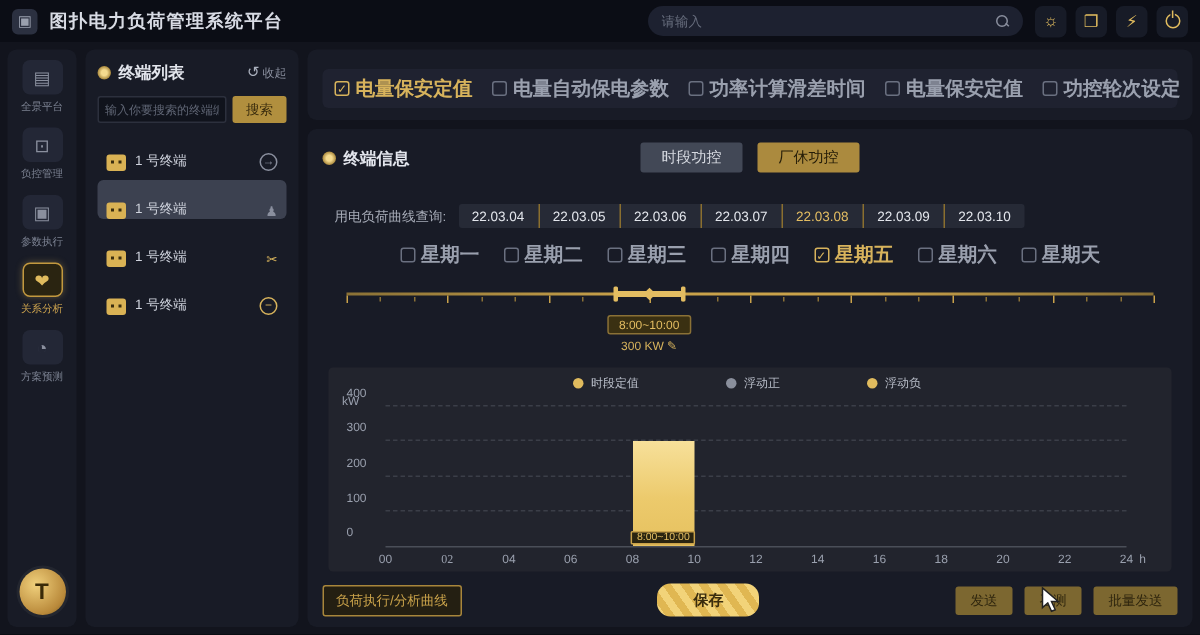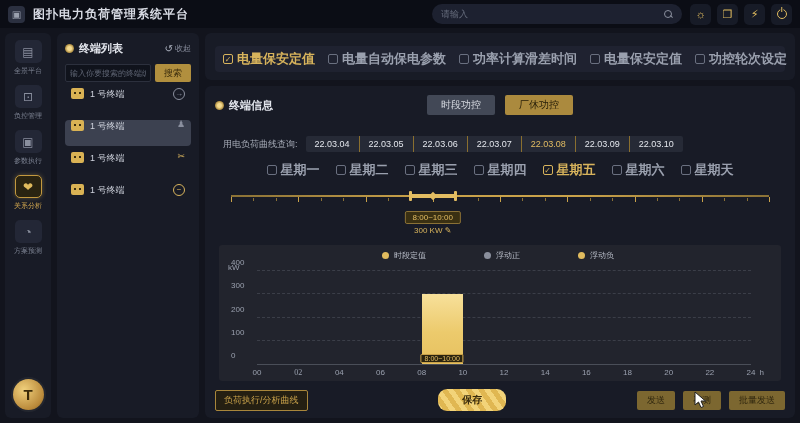--- a/index.html
+++ b/index.html
@@ -37,21 +37,21 @@
   .tpanel { width:142px; background:#181b26; border-radius:6px; padding:8px; display:flex; flex-direction:column; }
   .phead { display:flex; align-items:center; gap:5px; }
   .dot { width:9px; height:9px; border-radius:50%; background:radial-gradient(circle,#f4da8e 30%,#a8873c 70%,rgba(168,135,60,0)); flex:0 0 auto; }
   .ptitle { color:#e2e5ec; font-size:11px; font-weight:bold; }
   .collapse { margin-left:auto; display:flex; align-items:center; gap:2px; color:#8a8f9e; font-size:8px; cursor:pointer; }
   .collapse .undo { color:#aab0bd; font-size:10px; }
   .tsearch { display:flex; gap:4px; margin:8px 0 6px; }
   .tsearch input { flex:1; min-width:0; height:18px; background:#10131c; border:1px solid #2c303d; border-radius:2px; color:#cfd3dd; font-size:8px; padding:0 4px; font-family:inherit; outline:none; }
   .tsearch input::placeholder { color:#5f6574; }
   .tsearch button { width:36px; height:18px; background:#b18f3e; color:#3a2c0d; border:none; border-radius:2px; font-size:9px; font-family:inherit; cursor:pointer; }
-  .trow { height:26px; border-radius:4px; display:flex; align-items:flex-start; gap:6px; padding:0 6px; margin-bottom:6px; font-size:9px; color:#cfd3dd; cursor:pointer; }
+  .trow { height:26px; border-radius:4px; display:flex; align-items:flex-end; gap:6px; padding:0 6px; margin-bottom:6px; font-size:9px; color:#cfd3dd; cursor:pointer; }
   .trow.sel { background:#3c4150; }
   .term-ico { position:relative; width:13px; height:11px; background:#d9b254; border-radius:2px; flex:0 0 auto; }
   .term-ico::after { content:""; position:absolute; left:3px; top:4px; width:2px; height:2px; background:#3a2e10; box-shadow:5px 0 0 #3a2e10; }
   .tstat { margin-left:auto; font-size:9px; line-height:1; }
   .tstat.circ { width:12px; height:12px; border:1px solid currentColor; border-radius:50%; display:flex; align-items:center; justify-content:center; font-size:8px; }
   .tone-gray { color:#8a8f9e; } .tone-gold { color:#d7b35c; }
 
   
   .content { flex:1; display:flex; flex-direction:column; gap:6px; min-width:0; }
   .panel { background:#181b26; border-radius:6px; }

